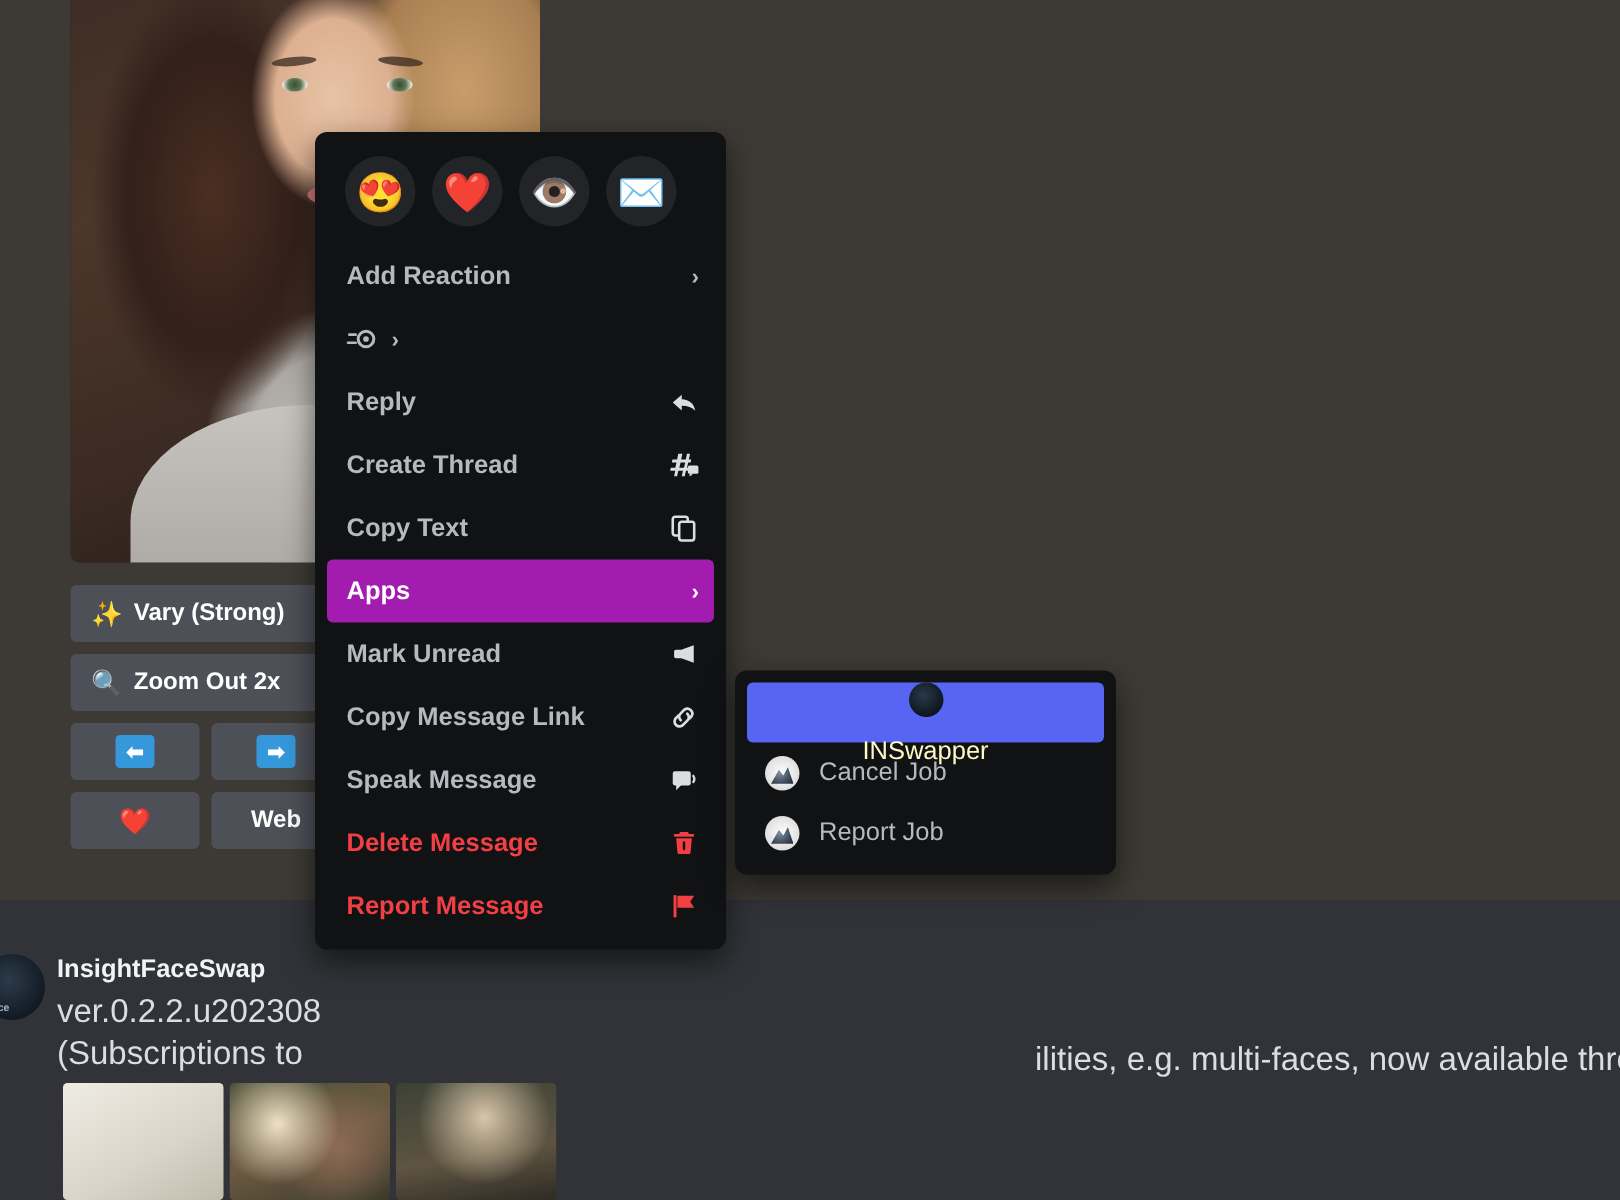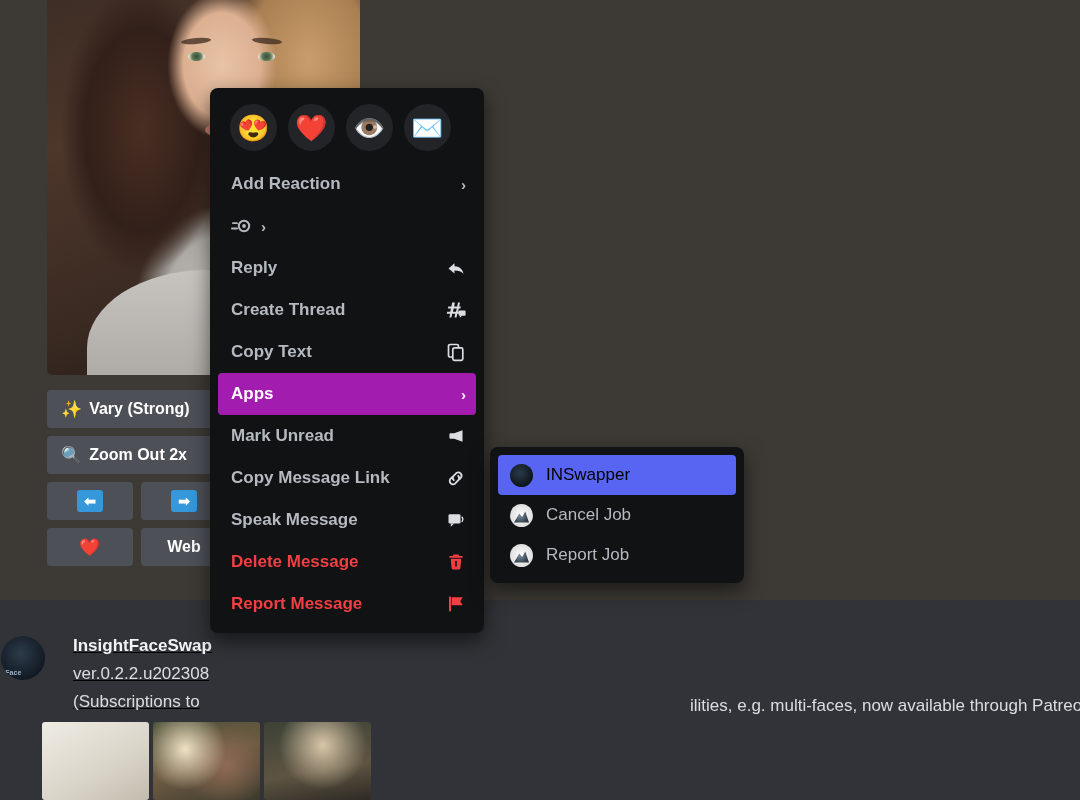--- a/index.html
+++ b/index.html
@@ -98,42 +98,41 @@
     width: 26px; height: 22px; border-radius: 3px;
     background: #3498db; color: #fff; font-size: 14px;
   }
 
   
   .message-block {
     position: absolute;
     left: 0; top: 628px;
     width: 1080px;
     display: flex;
-    gap: 28px;
-    padding-left: 15px;
-    text-decoration: underline;
+    gap: 8px;
+    padding-left: 0;
   }
   .msg-avatar {
     width: 44px; height: 44px; border-radius: 50%;
     margin-left: -14px; margin-top: 8px;
     flex: 0 0 auto;
     background: radial-gradient(circle at 45% 40%, #2c3b4a 0%, #121a24 70%, #090d12 100%);
     position: relative; overflow: hidden;
   }
   .msg-avatar .ava-tag {
     position: absolute; left: 2px; bottom: 4px;
     font-size: 7px; color: #9fb3c8; font-weight: 700;
     font-family: "Liberation Sans", sans-serif;
   }
   .msg-body { flex: 1 1 auto; padding-top: 4px; }
   .msg-author {
     color: #f2f3f5; font-size: 17px; font-weight: 700; line-height: 28px;
   }
   .msg-line {
-    color: #dbdee1; font-size: 17px; line-height: 28px;
+    color: #dbdee1; font-size: 22px; line-height: 28px;
     white-space: nowrap;
   }
 
   
   .thumb-strip {
     position: absolute;
     left: 42px; top: 722px;
     display: flex; gap: 4px;
   }
   .thumb {
@@ -223,21 +222,21 @@
     height: 40px;
     margin: 0 8px;
     padding: 0 12px;
     border-radius: 4px;
     color: #b5bac1;
     font-size: 17px;
     font-weight: 500;
     cursor: pointer;
     white-space: nowrap;
   }
-  .sub-item.selected { background: #5865f2; color: #000000; }
+  .sub-item.selected { background: #5865f2; color: #fef9c3; flex-direction: column; }
   .app-avatar {
     width: 23px; height: 23px; border-radius: 50%;
     flex: 0 0 auto;
     background: radial-gradient(circle at 42% 38%, #2a3a49 0%, #101820 65%, #05080b 100%);
   }
   .app-avatar.light {
     background: radial-gradient(circle at 50% 50%, #ffffff 0%, #e6e6e6 55%, #cfcfcf 100%);
     position: relative; overflow: hidden;
   }
   .app-avatar.light::after {

